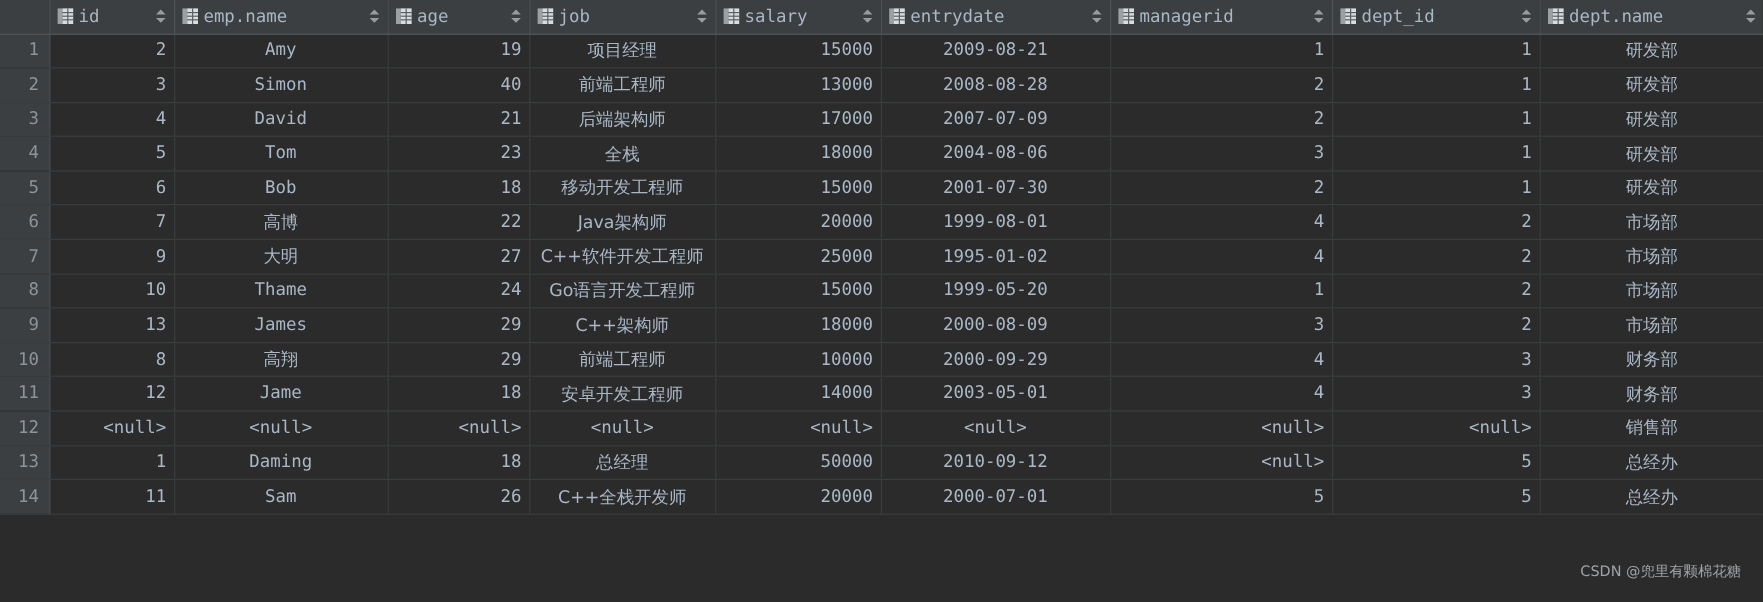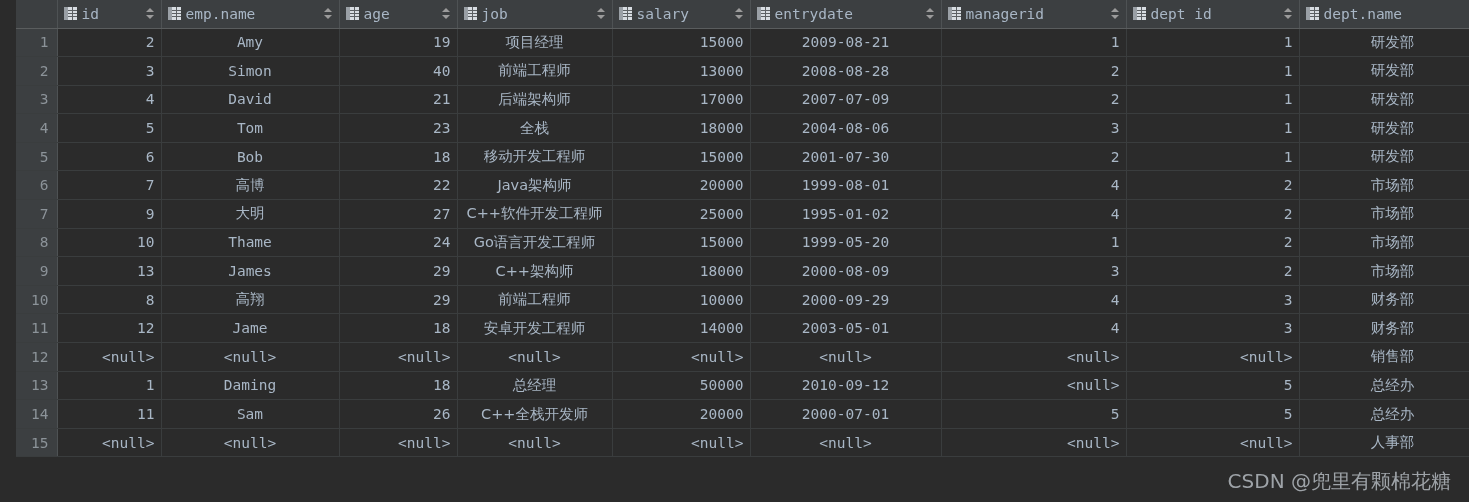--- a/index.html
+++ b/index.html
@@ -8,21 +8,20 @@
     width: 1469px; height: 502px;
     background: #2b2b2b;
     font-family: "DejaVu Sans Mono", "Liberation Mono", monospace;
     overflow: hidden;
   }
   .result-grid {
     width: 1469px;
     height: 460px;
     background: #2b2b2b;
     position: relative;
-    padding-left: 16px;
   }
   table.grid {
     border-collapse: collapse;
     table-layout: fixed;
     width: 1469px;
   }
   table.grid thead th {
     height: 28px;
     background: #3c3f41;
     color: #a9b7c6;
@@ -137,21 +136,21 @@
     left: 0; top: 460px;
     width: 1469px; height: 42px;
     background: #2b2b2b;
   }
   .watermark {
     position: absolute;
     right: 18px;
     top: 8px;
     color: #9ea3a8;
     font-family: "DejaVu Sans", "Liberation Sans", sans-serif;
-    font-size: 20px;
+    font-size: 12px;
     white-space: nowrap;
   }
 </style>
 </head>
 <body>
 
 <div class="result-grid">
   <table class="grid">
     <colgroup id="grid-colgroup">
         <col style="width:41px">
@@ -494,30 +493,18 @@
           <td class="num">11</td>
           <td class="txt">Sam</td>
           <td class="num">26</td>
           <td class="txt cjk">C++全栈开发师</td>
           <td class="num">20000</td>
           <td class="txt">2000-07-01</td>
           <td class="num">5</td>
           <td class="num">5</td>
           <td class="txt cjk">总经办</td>
         </tr>
-        <tr>
-          <td class="rownum">15</td>
-          <td class="num nullv">&lt;null&gt;</td>
-          <td class="txt nullv">&lt;null&gt;</td>
-          <td class="num nullv">&lt;null&gt;</td>
-          <td class="txt nullv">&lt;null&gt;</td>
-          <td class="num nullv">&lt;null&gt;</td>
-          <td class="txt nullv">&lt;null&gt;</td>
-          <td class="num nullv">&lt;null&gt;</td>
-          <td class="num nullv">&lt;null&gt;</td>
-          <td class="txt cjk">人事部</td>
-        </tr>
       </tbody>
   </table>
   <div class="footer">
     <div class="watermark">CSDN @兜里有颗棉花糖</div>
   </div>
 </div>
 
 </body></html>

